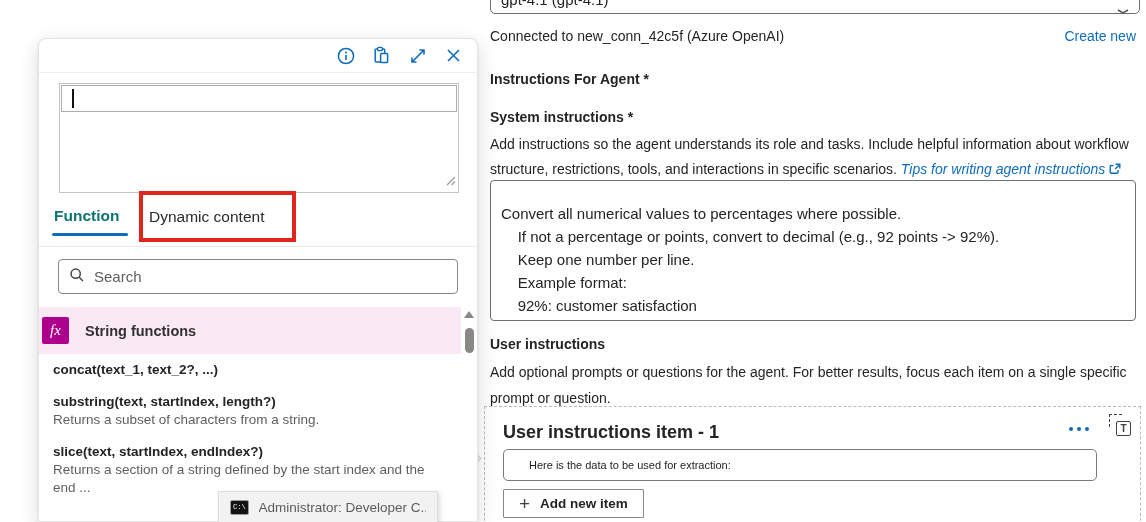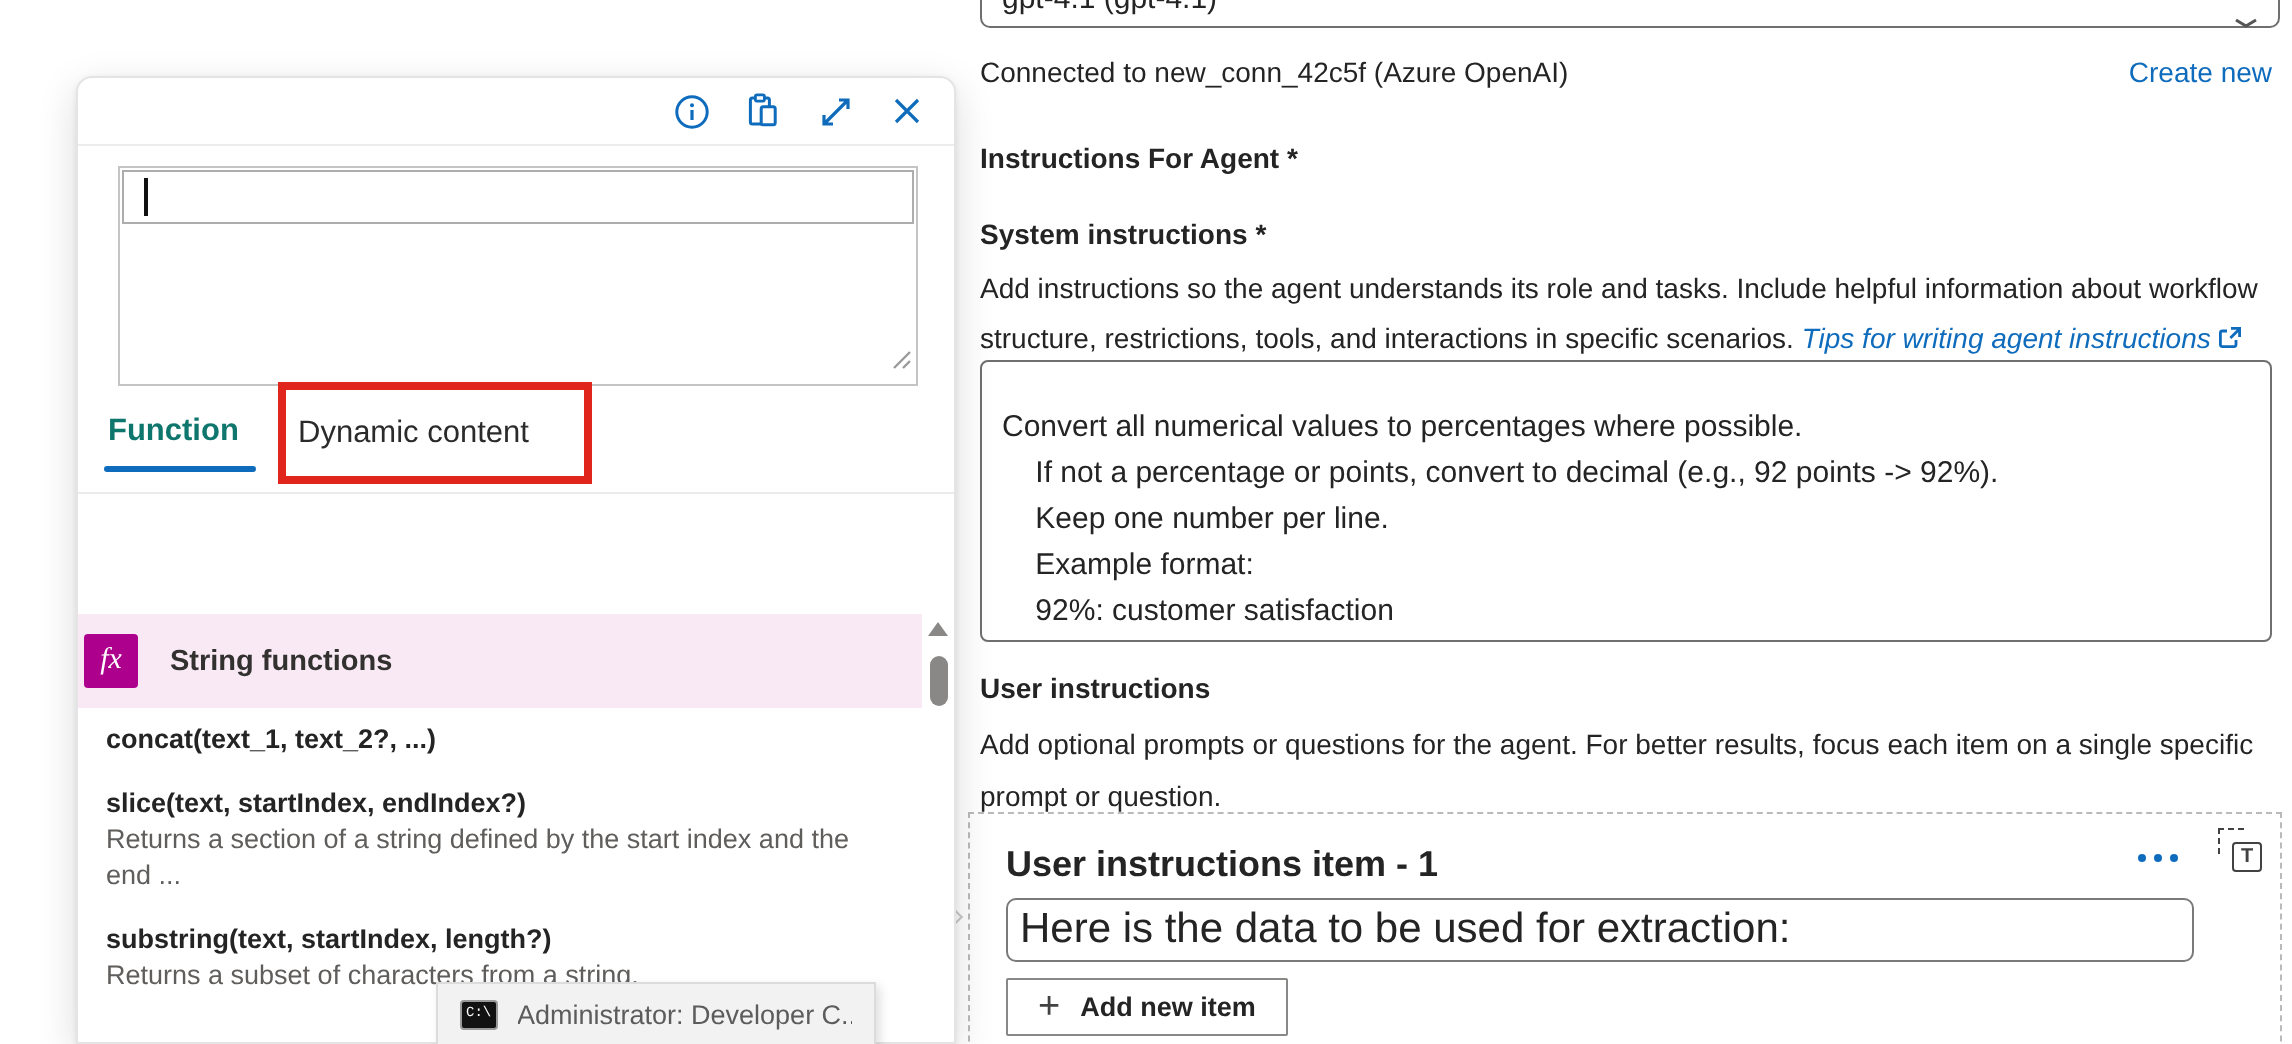--- a/index.html
+++ b/index.html
@@ -29,21 +29,21 @@
   .item-title { position:absolute; left:18px; top:15px; font-size:18px; font-weight:700; }
   .more-dots { position:absolute; left:584px; top:20px; display:flex; gap:4px; cursor:pointer; }
   .more-dots i { width:4px; height:4px; border-radius:50%; background:#0f6cbd; }
   .tmode { position:absolute; left:624px; top:7px; width:22px; height:22px; cursor:pointer; }
   .tmode .dash-t { position:absolute; left:0; top:0; width:13px; height:13px;
     border-top:1.6px dashed #424242; border-left:1.6px dashed #424242; }
   .tmode .solid-t { position:absolute; right:0; bottom:0; width:15px; height:15px;
     border:1.8px solid #424242; border-radius:2px; background:#fff;
     font-size:10px; font-weight:700; color:#424242; display:flex; align-items:center; justify-content:center; }
   .item-input { position:absolute; left:18px; top:42px; width:594px; height:32px;
-    border:1px solid #7a7a7a; border-radius:5px; font-size:21px; padding:0 6px;
+    border:1px solid #7a7a7a; border-radius:5px; font-size:11px; padding:0 25px;
     font-family:"Liberation Sans",sans-serif; color:#242424; outline:none; background:#fff; }
   .add-btn { position:absolute; left:18px; top:82px; height:29px; padding:0 15px;
     background:#fff; border:1px solid #8a8886; display:flex; align-items:center; gap:10px;
     font-size:13.5px; font-weight:700; color:#242424; cursor:pointer; border-radius:1px;
     font-family:"Liberation Sans",sans-serif; }
   .plus-glyph { font-size:19px; font-weight:400; color:#424242; line-height:1; }
   .beak { left:461px; top:450px; width:17px; height:17px; background:#fff;
     border-top:1px solid #c9c9c9; border-right:1px solid #c9c9c9;
     transform:rotate(45deg); z-index:6; }
 
@@ -204,37 +204,46 @@
           <path d="M9 1 L1 9 M9 5.5 L5.5 9" stroke="#9a9a9a" stroke-width="1.2"></path>
         </svg>
     </span>
   </div>
 
   <div class="tab-function">Function</div>
   <div class="tab-underline"></div>
   <div class="tab-dynamic">Dynamic content</div>
   <div class="tabs-divider"></div>
 
+  <div class="search-box">
+    <span>
+      <svg width="16" height="16" viewBox="0 0 16 16">
+          <circle cx="6.7" cy="6.7" r="4.6" fill="none" stroke="#454545" stroke-width="1.5"></circle>
+          <path d="M10.2 10.2 L14 14" stroke="#454545" stroke-width="1.5"></path>
+        </svg>
+    </span>
+    <input type="text" placeholder="Search" style="">
+  </div>
 
   <div class="cat-row">
     <span class="fx-badge">fx</span>
     <span class="cat-label">String functions</span>
   </div>
 
   <div class="fn-list">
     <div class="fn-item">
       <div class="fn-sig">concat(text_1, text_2?, ...)</div>
     </div>
     <div class="fn-item">
+      <div class="fn-sig">substring(text, startIndex, length?)</div>
+      <div class="fn-desc">Returns a subset of characters from a string.</div>
+    </div>
+    <div class="fn-item">
       <div class="fn-sig">slice(text, startIndex, endIndex?)</div>
       <div class="fn-desc">Returns a section of a string defined by the start index and the end ...</div>
-    </div>
-    <div class="fn-item">
-      <div class="fn-sig">substring(text, startIndex, length?)</div>
-      <div class="fn-desc">Returns a subset of characters from a string.</div>
     </div>
 
   </div>
 
   <div class="popup-scrollbar">
     <div class="sb-up"></div>
     <div class="sb-thumb"></div>
   </div>
 </div>
 

